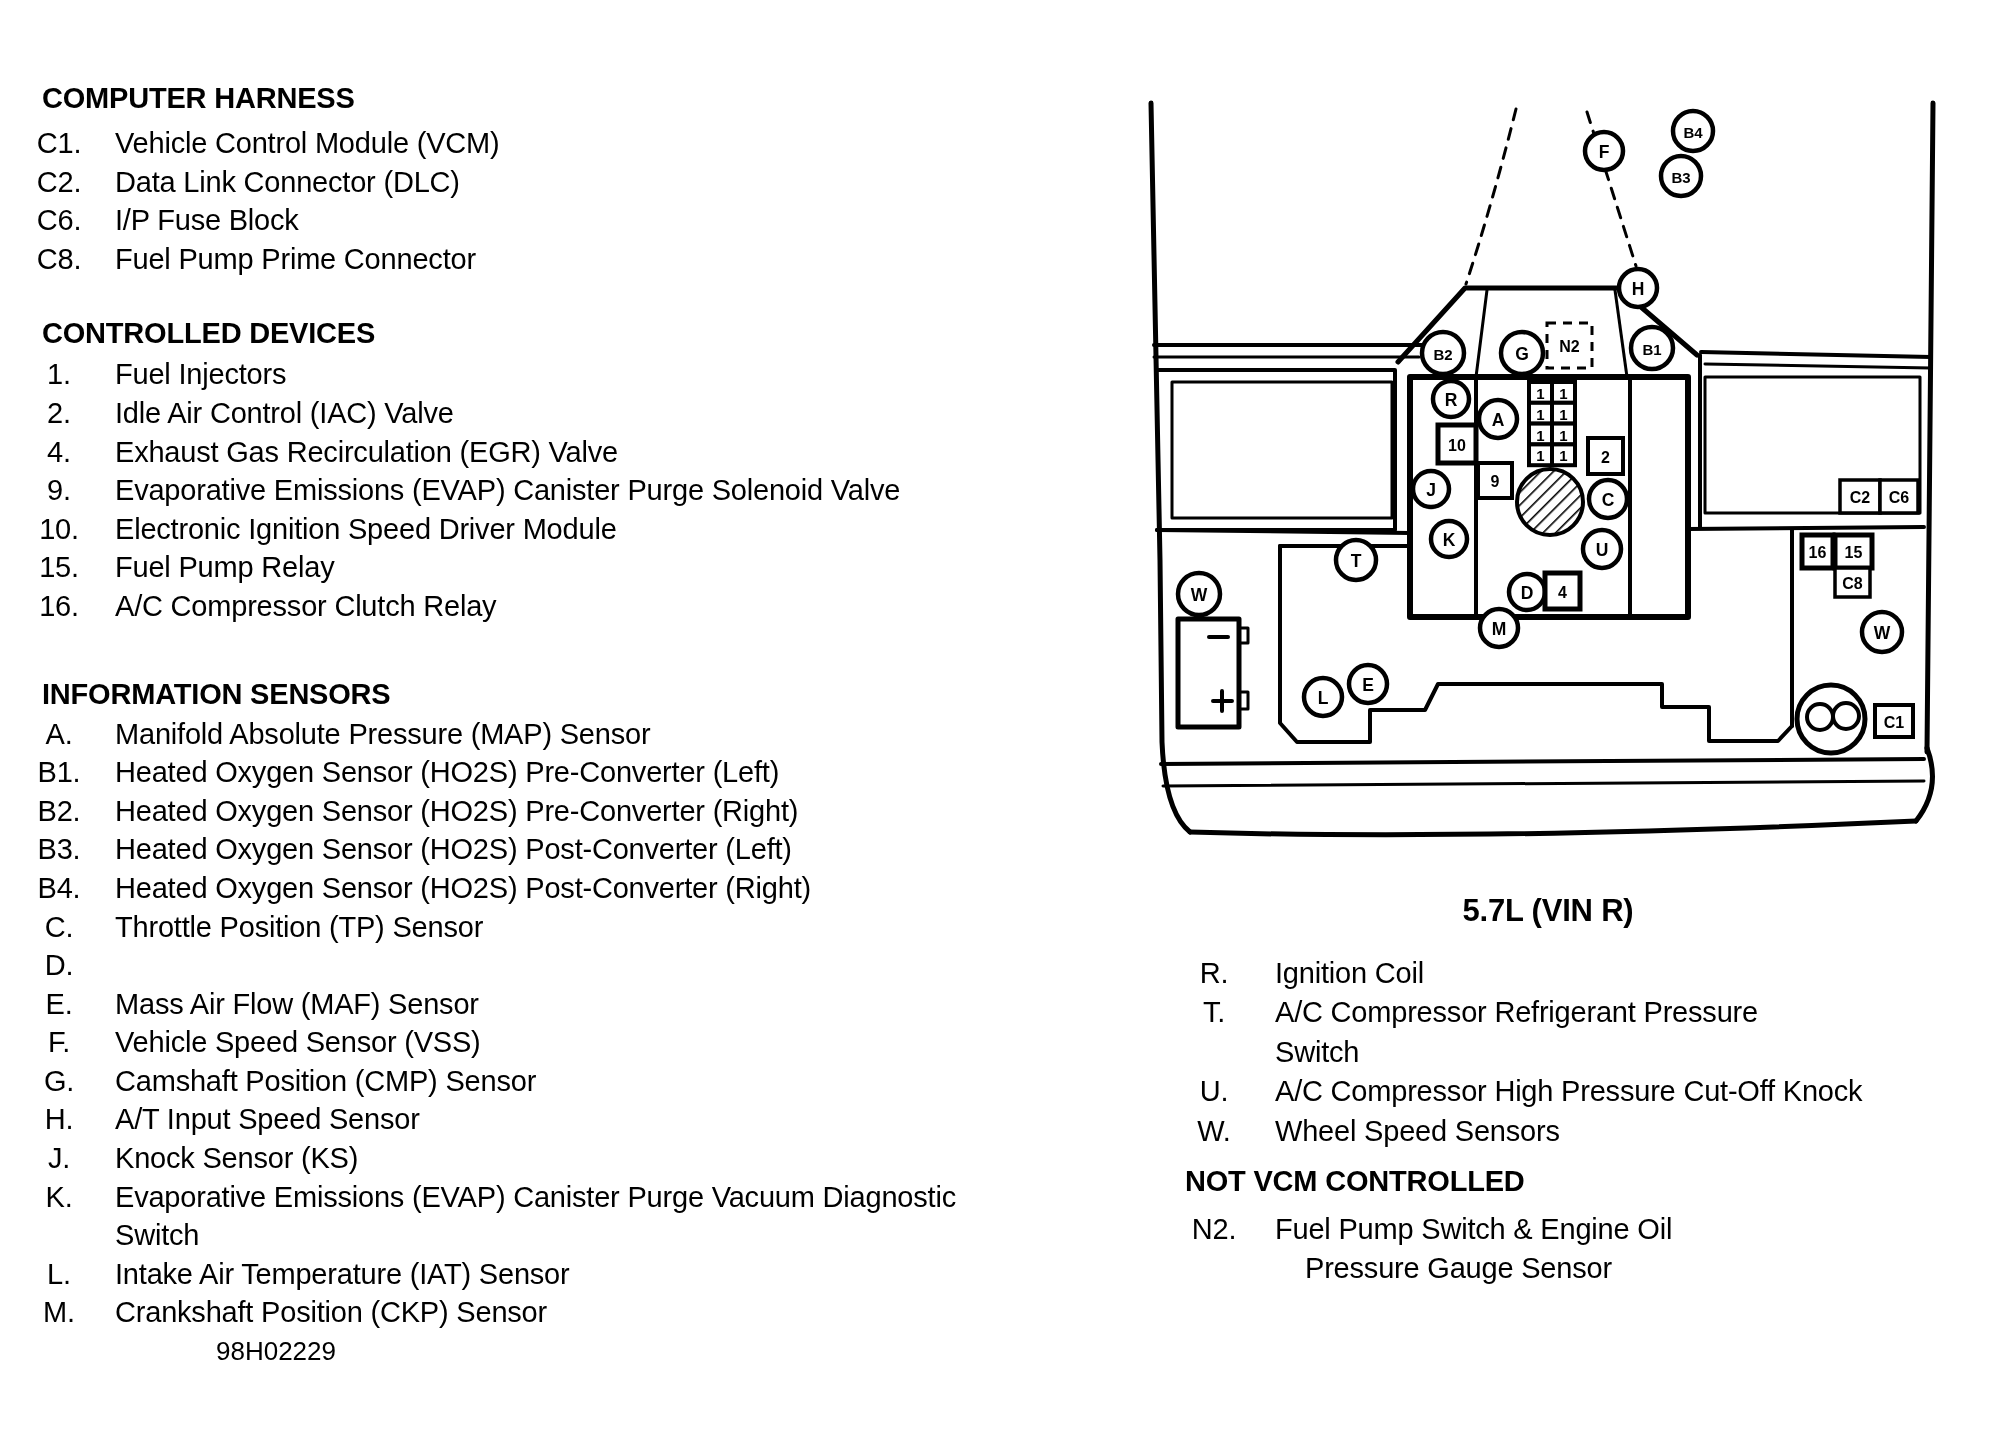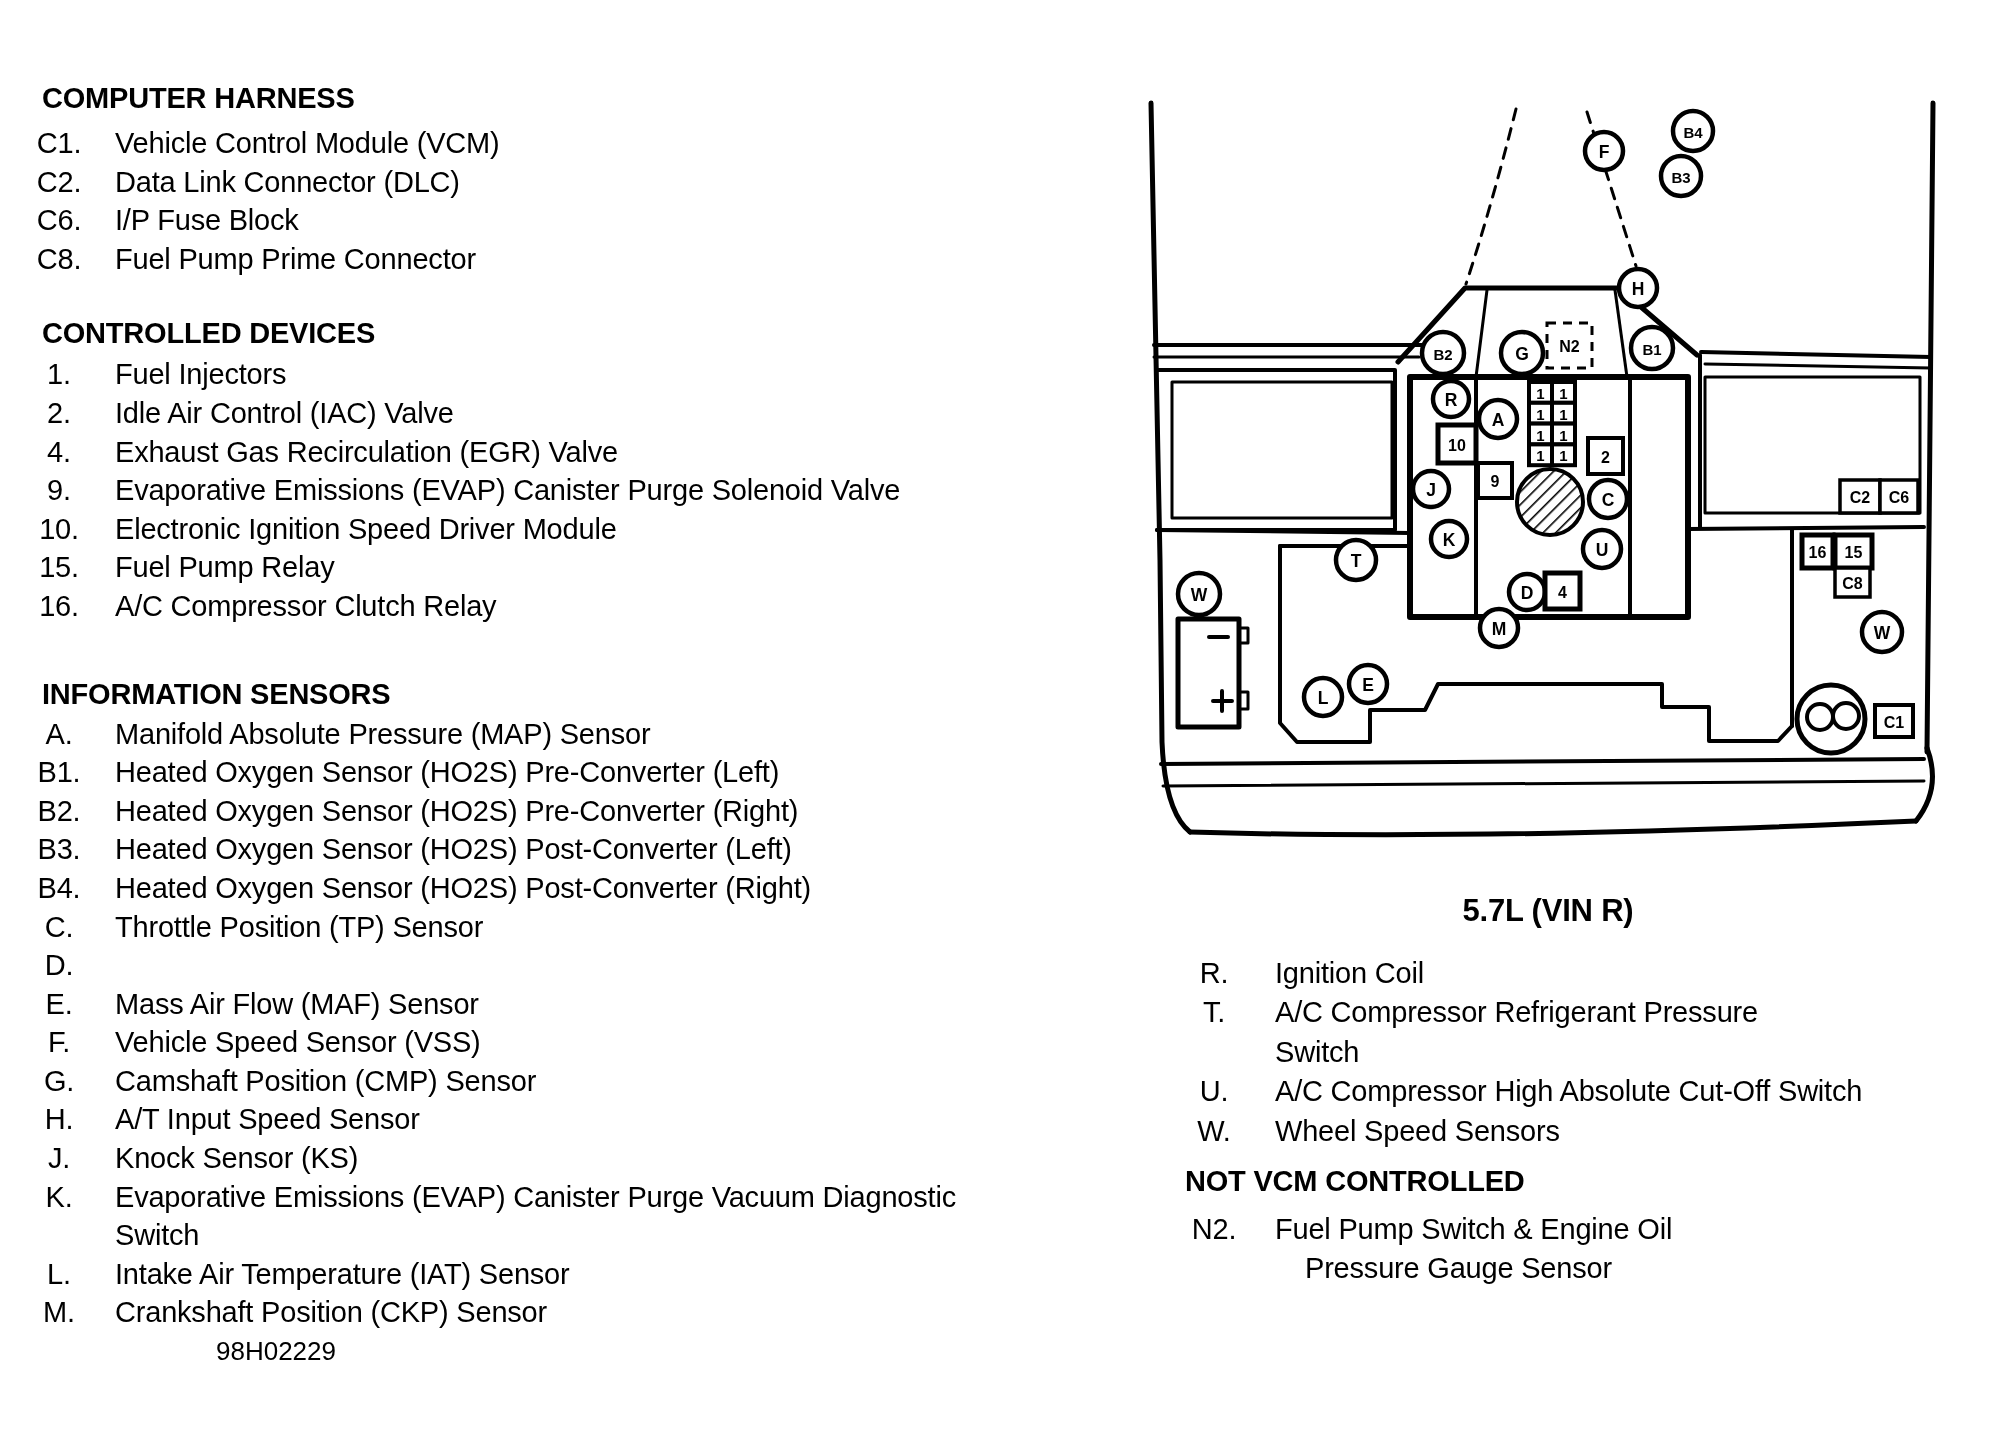--- a/index.html
+++ b/index.html
@@ -160,21 +160,21 @@
       <div class="li">
         <span class="lbl">R.</span>
         <span class="txt">Ignition Coil</span>
       </div>
       <div class="li">
         <span class="lbl">T.</span>
         <span class="txt">A/C Compressor Refrigerant Pressure<span class="l2">Switch</span></span>
       </div>
       <div class="li">
         <span class="lbl">U.</span>
-        <span class="txt">A/C Compressor High Absolute Cut-Off Switch</span>
+        <span class="txt">A/C Compressor High Pressure Cut-Off Knock</span>
       </div>
       <div class="li">
         <span class="lbl">W.</span>
         <span class="txt">Wheel Speed Sensors</span>
       </div>
     </div>
   <h2 id="notvcm-header">NOT VCM CONTROLLED</h2>
   <div id="notvcm-items">
       <div class="li">
         <span class="lbl">N2.</span>

